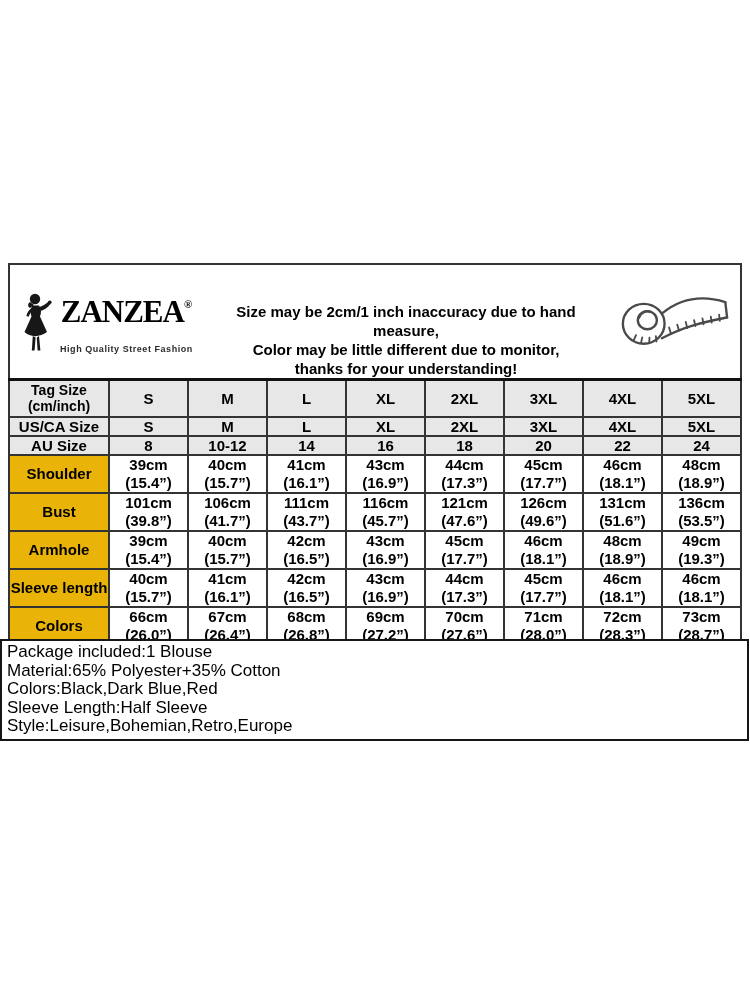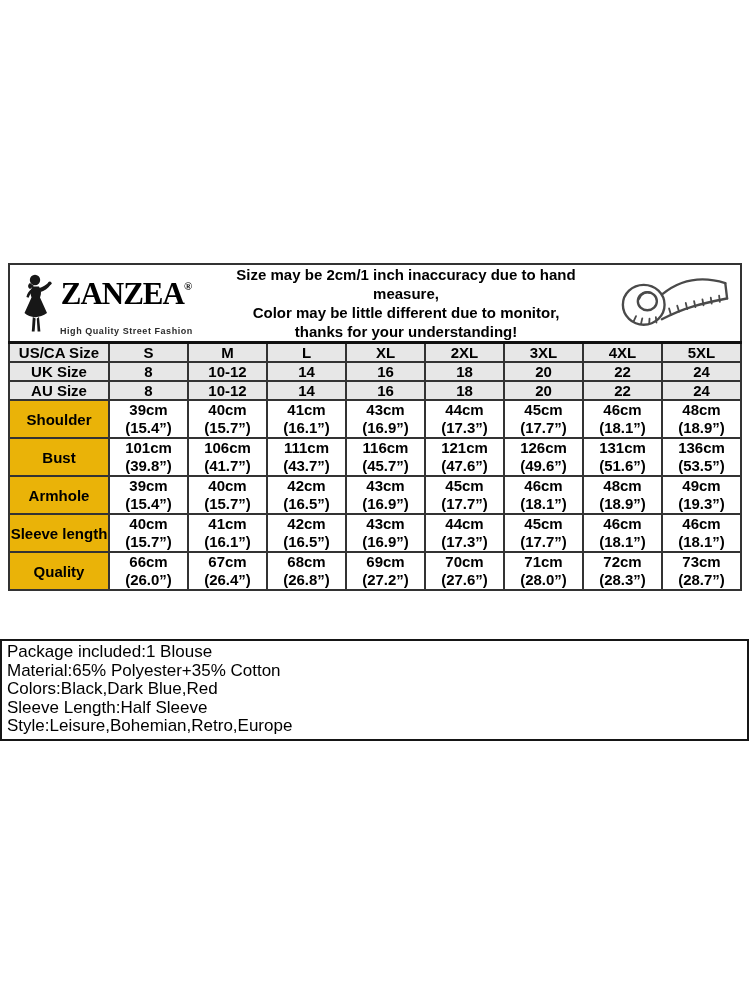--- a/index.html
+++ b/index.html
@@ -28,21 +28,21 @@
   .banner { display:flex; align-items:center; justify-content:space-between; height:100%; }
   .logo { display:flex; align-items:center; width:190px; flex:0 0 auto; }
   .logo-text { margin-left:2px; }
   .brand {
     font-family:"Liberation Serif", serif; font-weight:bold;
     font-size:31px; line-height:30px; letter-spacing:-1px; color:#000000;
     white-space:nowrap;
   }
   .reg { font-size:11px; vertical-align:14px; letter-spacing:0; }
   .tagline { font-size:9px; font-weight:bold; color:#2b2b2b; letter-spacing:0.55px; margin-top:17px; white-space:nowrap; }
-  .notice { flex:1 1 auto; text-align:center; font-weight:bold; font-size:15px; line-height:19px; padding:0 4px; }
+  .notice { flex:1 1 auto; text-align:center; font-weight:bold; font-size:15px; line-height:19px; padding:0 4px;margin-top:37px; }
   .tape-wrap { width:128px; flex:0 0 auto; display:flex; justify-content:center; }
 
   tr.row-tag   { height:37px; }
   tr.row-tag th { font-size:14px; line-height:16px; }
   tr.row-tag td { font-size:15px; }
   tr.row-size  { height:15px; font-size:15px; }
   tr.row-measure { height:38px; }
   tr.row-measure td { font-size:15px; line-height:18px; }
   tr.row-measure th { font-size:15px; }
   tr.row-tag th, tr.row-tag td,
@@ -129,43 +129,43 @@
                     <path d="M42 55.4 L42.4 49.3"></path>
                     <path d="M50 53.5 L49.4 47.6"></path>
                   </g>
                 </g>
               </svg>
             </div>
 
           </div>
         </td>
       </tr>
+    <tr class="row-tag">
+          <th>Tag Size<br>(cm/inch)</th>
+          <td>S</td>
+          <td>M</td>
+          <td>L</td>
+          <td>XL</td>
+          <td>2XL</td>
+          <td>3XL</td>
+          <td>4XL</td>
+          <td>5XL</td>
+        </tr>
         <tr class="row-size">
           <th>US/CA Size</th>
           <td>S</td>
           <td>M</td>
           <td>L</td>
           <td>XL</td>
           <td>2XL</td>
           <td>3XL</td>
           <td>4XL</td>
           <td>5XL</td>
         </tr>
         <tr class="row-size">
-          <th>UK Size</th>
-          <td>8</td>
-          <td>10-12</td>
-          <td>14</td>
-          <td>16</td>
-          <td>18</td>
-          <td>20</td>
-          <td>22</td>
-          <td>24</td>
-        </tr>
-        <tr class="row-size">
           <th>AU Size</th>
           <td>8</td>
           <td>10-12</td>
           <td>14</td>
           <td>16</td>
           <td>18</td>
           <td>20</td>
           <td>22</td>
           <td>24</td>
         </tr>
@@ -207,21 +207,21 @@
           <td>40cm<br>(15.7”)</td>
           <td>41cm<br>(16.1”)</td>
           <td>42cm<br>(16.5”)</td>
           <td>43cm<br>(16.9”)</td>
           <td>44cm<br>(17.3”)</td>
           <td>45cm<br>(17.7”)</td>
           <td>46cm<br>(18.1”)</td>
           <td>46cm<br>(18.1”)</td>
         </tr>
         <tr class="row-measure">
-          <th>Quality</th>
+          <th>Colors</th>
           <td>66cm<br>(26.0”)</td>
           <td>67cm<br>(26.4”)</td>
           <td>68cm<br>(26.8”)</td>
           <td>69cm<br>(27.2”)</td>
           <td>70cm<br>(27.6”)</td>
           <td>71cm<br>(28.0”)</td>
           <td>72cm<br>(28.3”)</td>
           <td>73cm<br>(28.7”)</td>
         </tr>
       </tbody>

